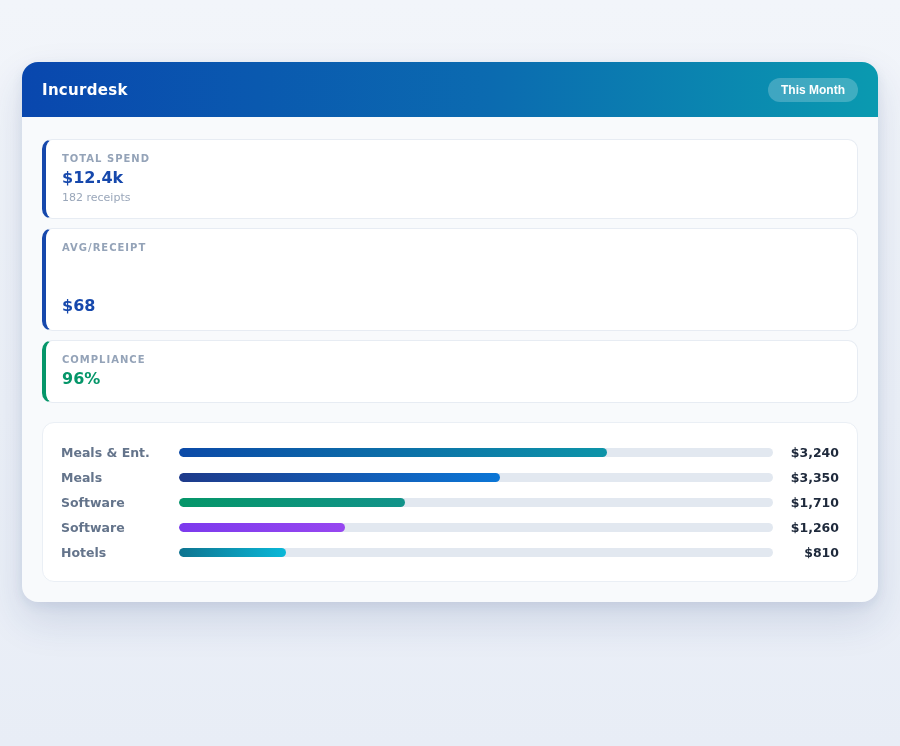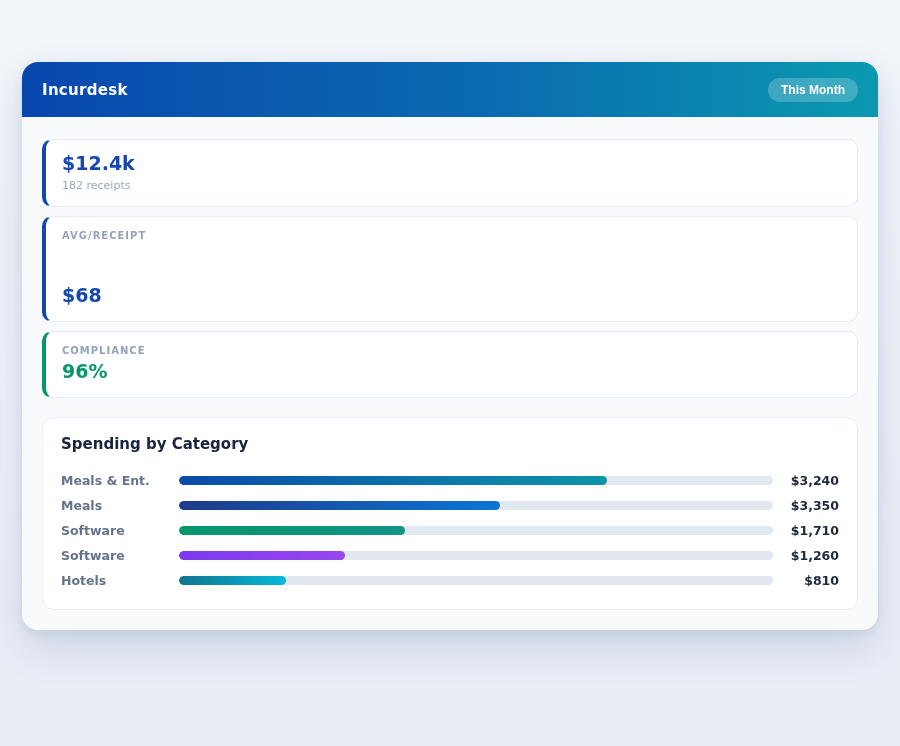--- a/index.html
+++ b/index.html
@@ -53,21 +53,21 @@
   }
   .stat-label {
     font-size: 10px;
     font-weight: bold;
     letter-spacing: 1px;
     text-transform: uppercase;
     color: #94a3b8;
     margin-bottom: 5px;
   }
   .stat-value {
-    font-size: 19px;
+    font-size: 16px;
     font-weight: bold;
     line-height: 1.15;
   }
   .stat-sub {
     font-size: 11px;
     color: #9aa7ba;
     margin-top: 4px;
   }
   .stat-sub:empty { display: none; }
   .panel {
@@ -108,39 +108,39 @@
 <body>
 
 <div class="stage">
   <div class="app-header">
     <div class="app-title">Incurdesk</div>
     <button class="badge">This Month</button>
   </div>
   <div class="content">
     <div id="stats">
   <div class="stat" style="border-left-color: rgb(22, 72, 172);">
+    <div class="stat-label">TOTAL SPEND</div>
     <div class="stat-value" style="color: rgb(22, 72, 172);">$12.4k</div>
     <div class="stat-sub">182 receipts</div>
   </div>
 
 
   <div class="stat" style="border-left-color: rgb(22, 72, 172);">
     <div class="stat-label">AVG/RECEIPT</div>
     <div class="stat-value" style="color: rgb(22, 72, 172); margin-top: 44px;">$68</div>
 
   </div>
 
   <div class="stat" style="border-left-color: rgb(5, 150, 105);">
     <div class="stat-label">COMPLIANCE</div>
     <div class="stat-value" style="color: rgb(5, 150, 105);">96%</div>
 
   </div>
 </div>
     <section class="panel">
-      <h2 class="panel-title">Spending by Category</h2>
       <div id="rows">
   <div class="row">
     <div class="row-label">Meals &amp; Ent.</div>
     <div class="track" style="background: rgb(226, 232, 240);">
       <div class="fill" style="width: 72%; background: linear-gradient(90deg, rgb(11, 74, 168), rgb(13, 148, 168));"></div>
     </div>
     <div class="row-value">$3,240</div>
   </div>
 
   <div class="row">

